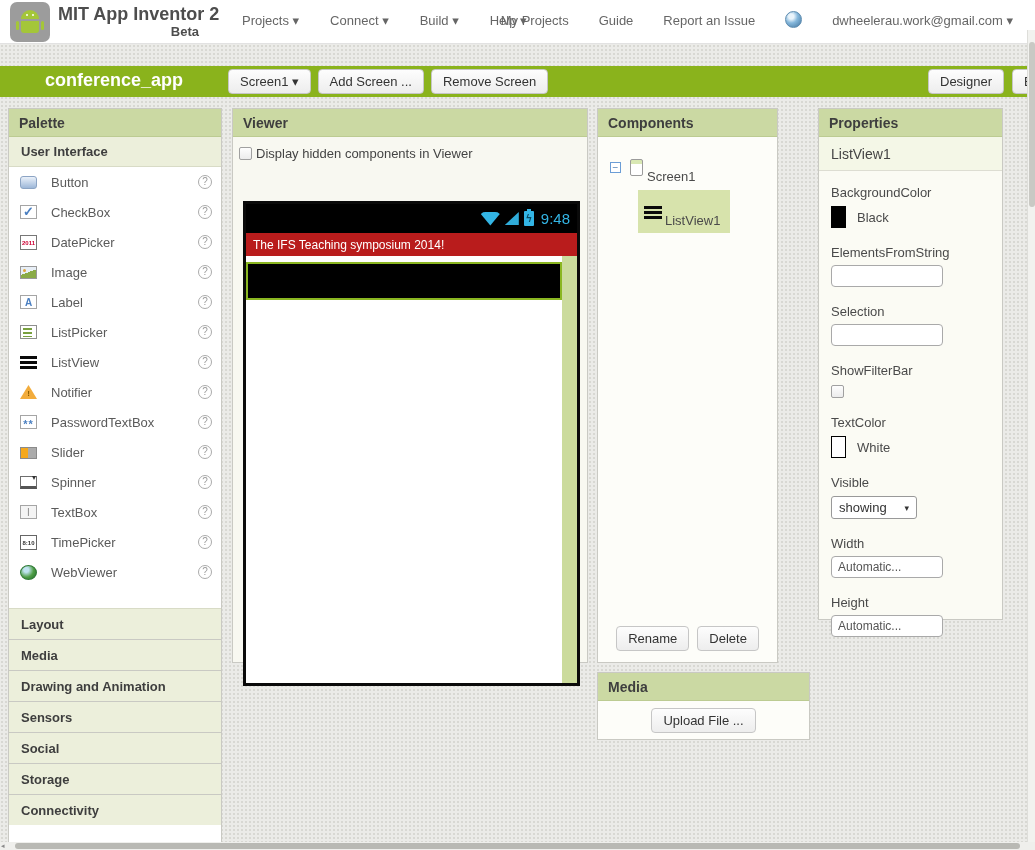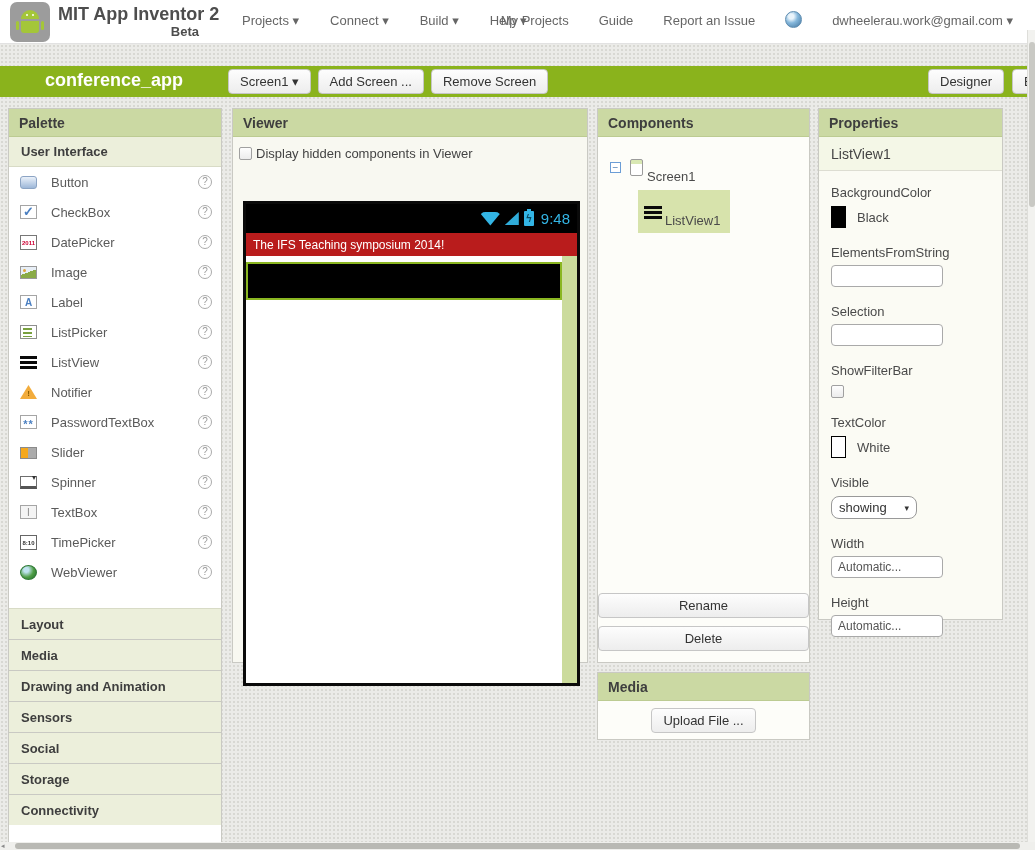--- a/index.html
+++ b/index.html
@@ -115,47 +115,47 @@
   .sb-wifi { width:19px; height:14px; background:#33B5E5; clip-path:polygon(50% 100%,0 18%,12% 6%,50% 0,88% 6%,100% 18%); }
   .sb-signal { width:14px; height:13px; background:#33B5E5; clip-path:polygon(100% 0,100% 100%,0 100%); opacity:.95; }
   .sb-batt { width:10px; height:15px; background:#33B5E5; border-radius:1px; position:relative; color:#07475C; font-size:10px; line-height:15px; text-align:center; font-weight:bold; }
   .sb-batt::before { content:""; position:absolute; top:-2px; left:3px; width:4px; height:2px; background:#33B5E5; }
   .sb-time { color:#33B5E5; font-size:15px; margin-left:2px; }
   .phone-titlebar { height:23px; background:#b91c1c; color:#FFF; font-size:12px; display:flex; align-items:center; padding-left:7px; }
   .phone-screen { position:relative; height:427px; background:#FFF; }
   .screen-scroll-strip { position:absolute; right:0; top:0; width:15px; height:100%; background:#CBDB9C; }
   .lv-widget { position:absolute; left:0; top:6px; width:calc(100% - 15px); height:38px; background:#000; border:2px solid #8AB621; }
   
-  .components { left:597px; top:108px; width:213px; height:555px; }
+  .components { left:597px; top:108px; width:181px; height:555px; }
   .tree { padding:14px 0 0 12px; }
   .tree-row { display:flex; align-items:center; cursor:pointer; }
   .minus-box { width:11px; height:11px; border:1px solid #6B9DD6; background:#FFF; color:#4E7FB5; font-size:10px; line-height:9px; text-align:center; margin-right:9px; }
   .screen-icon { width:13px; height:17px; border:1px solid #9B9B9B; border-radius:2px; background:linear-gradient(to bottom,#D9E8B4 0 4px,#FFF 4px); margin-right:4px; }
   .tree-label { font-size:13px; color:#4A4A4A;margin-top:18px; }
   .tree-child { margin:6px 0 0 28px; display:inline-flex; align-items:center; background:#D7E3AC; padding:5px 10px 5px 6px; cursor:pointer; }
   .tree-child .icon-listview { margin-right:3px; }
-  .comp-buttons { position:absolute; left:0; bottom:11px; width:100%; display:flex; justify-content:center; gap:8px;flex-direction:column; }
+  .comp-buttons { position:absolute; left:0; bottom:11px; width:100%; display:flex; justify-content:center; gap:8px; }
   
   .media { left:597px; top:672px; width:213px; height:68px; }
   .media-body { display:flex; justify-content:center; padding-top:7px; }
   
   .properties { left:818px; top:108px; width:185px; height:512px; background:#FBFBF4; }
   .prop-subhdr { background:#F4F7E7; border-bottom:1px solid #DDDDD2; font-size:14px; color:#444; padding:9px 12px 8px; }
   .prop-body { padding:14px 12px 0; }
   .prop-label { font-size:13px; color:#4A4A4A; margin-top:17px; }
   .prop-label:first-child { margin-top:0; }
   .swatch-row { display:flex; align-items:center; margin-top:6px; }
   .swatch { width:15px; height:22px; margin-right:11px; }
   .swatch.black { background:#000; }
   .swatch.white { background:#FFF; border:1px solid #000; }
   .swatch-val { font-size:13px; color:#4A4A4A; }
   .prop-input { display:block; margin-top:5px; width:112px; height:22px; border:1px solid #A9A9A9; border-radius:4px;
     font-family:"Liberation Sans",sans-serif; font-size:12px; color:#555; padding:0 6px; background:#FFF; outline:none; }
   .prop-cbx { margin-top:7px; }
-  .dropdown { margin-top:6px; width:86px; height:23px; background:#FFF; border:1px solid #999; border-radius:8px;
+  .dropdown { margin-top:6px; width:86px; height:23px; background:#FFF; border:1px solid #999; border-radius:3px;
     display:flex; align-items:center; padding:0 7px; cursor:pointer; }
   .dropdown .dd-val { font-size:13px; color:#333; flex:1; }
   .dropdown .dd-caret { font-size:9px; color:#333; }
   
   .v-scroll { position:absolute; right:0; top:30px; width:8px; height:813px; background:#F2F2EF; border-left:1px solid #DEDEDA; z-index:50; }
   .v-thumb { position:absolute; left:1px; top:12px; width:6px; height:165px; background:#C9C9C4; border-radius:3px; }
   .h-scroll { position:absolute; left:0; bottom:0; width:1035px; height:8px; background:#EFEFEC; z-index:50; }
   .h-thumb { position:absolute; left:15px; top:1px; width:1005px; height:6px; background:#B9B9B4; border-radius:3px; }
   .h-arrow { position:absolute; left:1px; top:0px; font-size:7px; color:#8A8A8A; line-height:8px; }
 </style>

